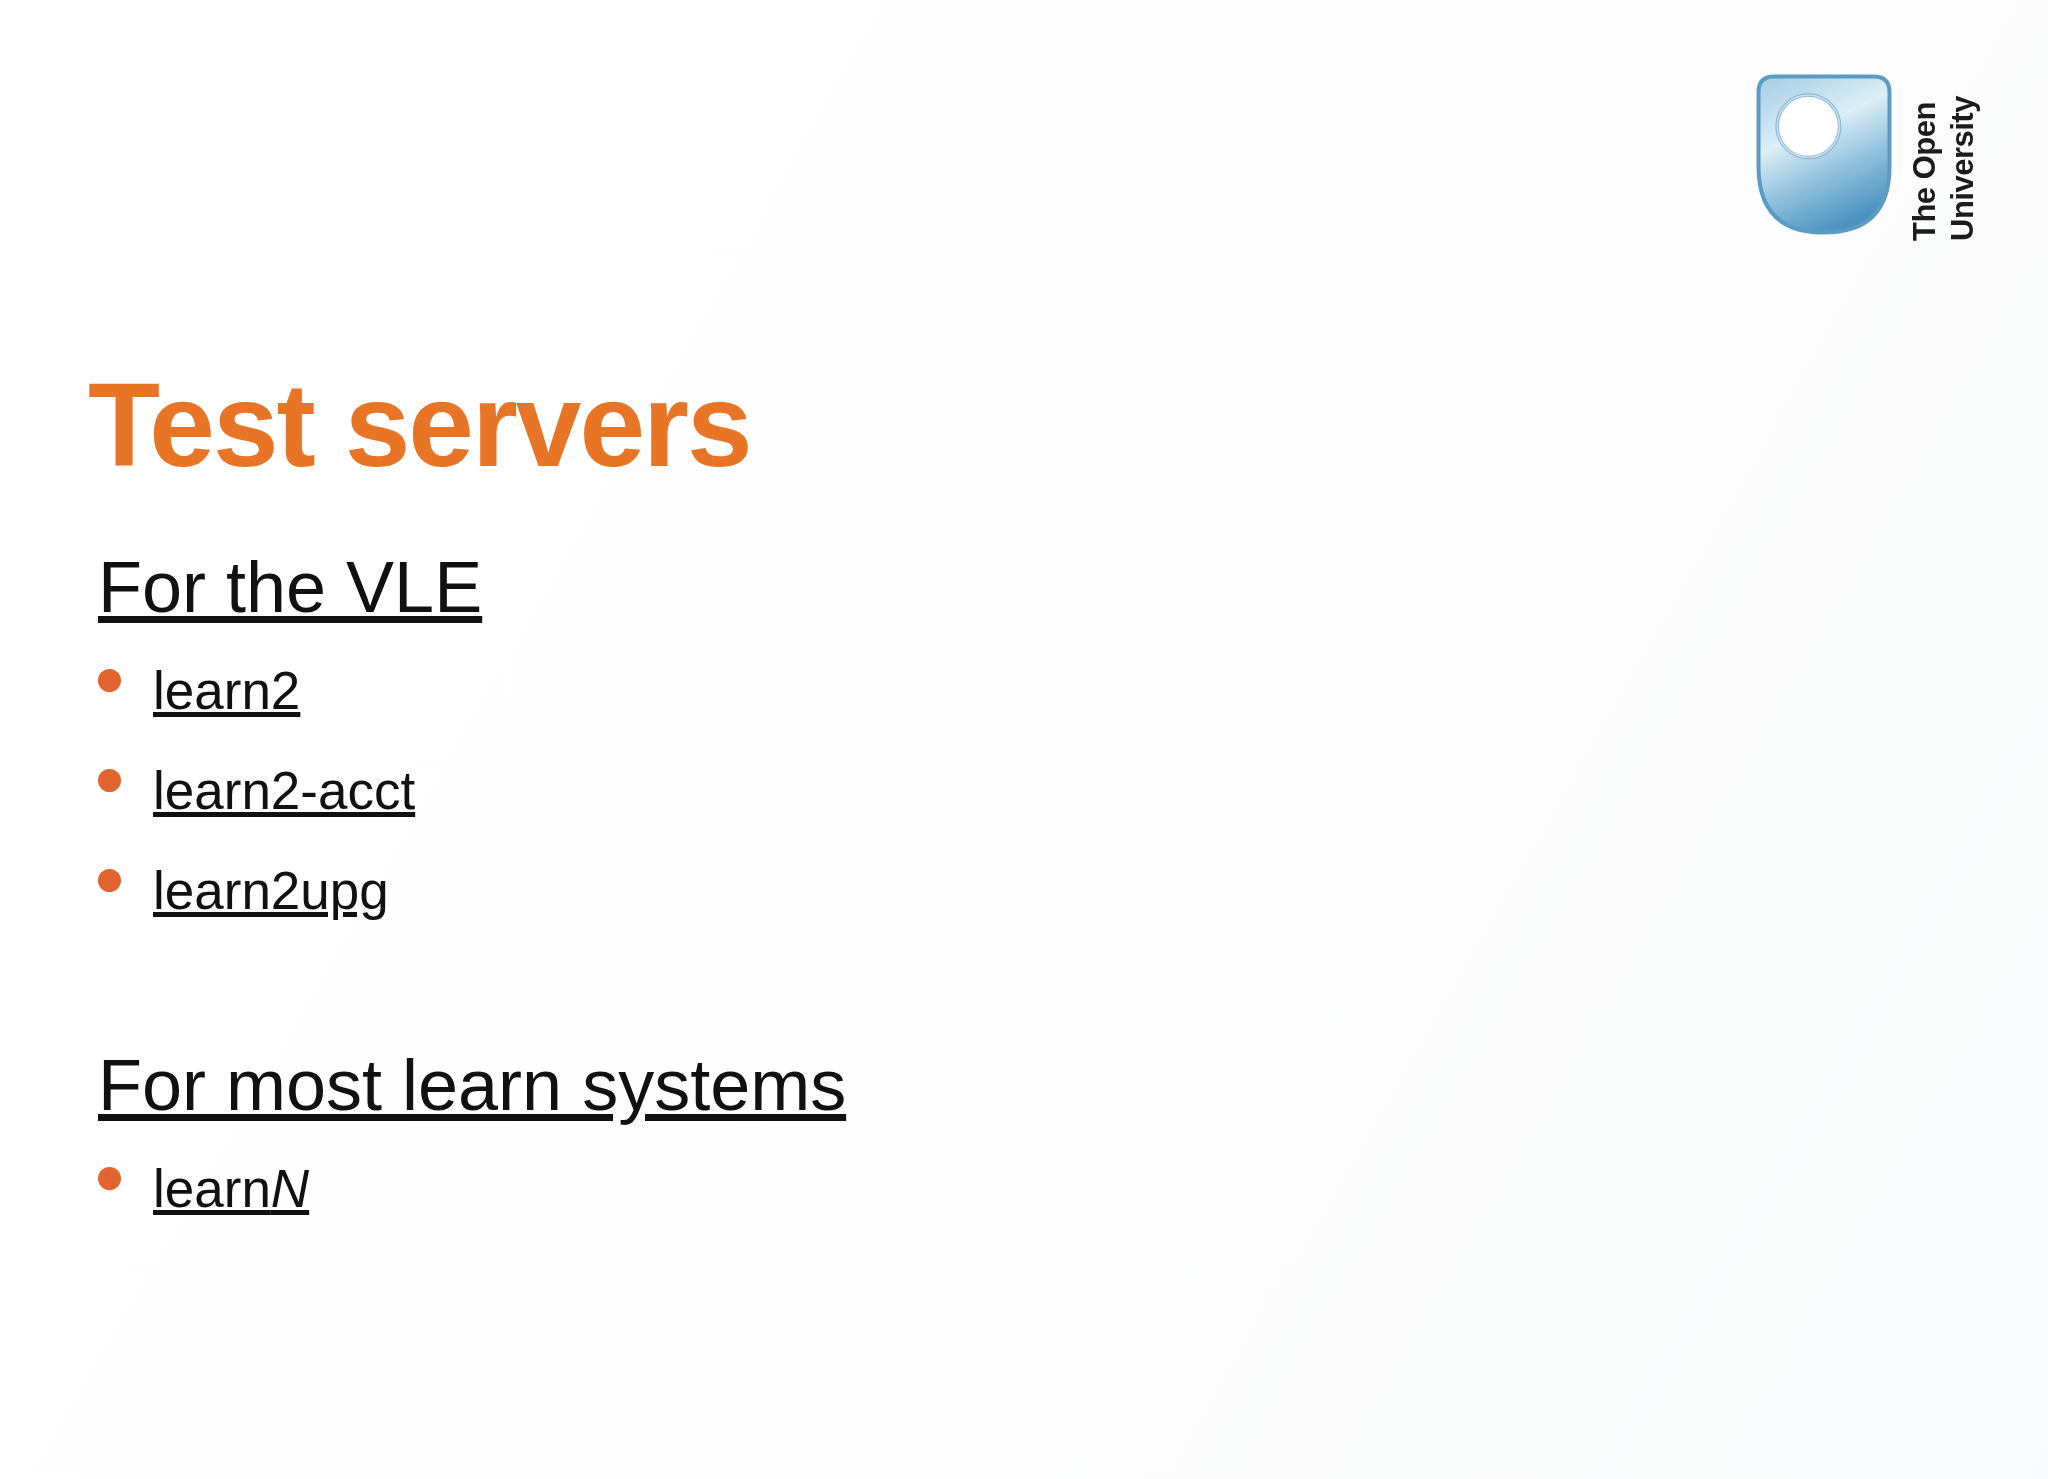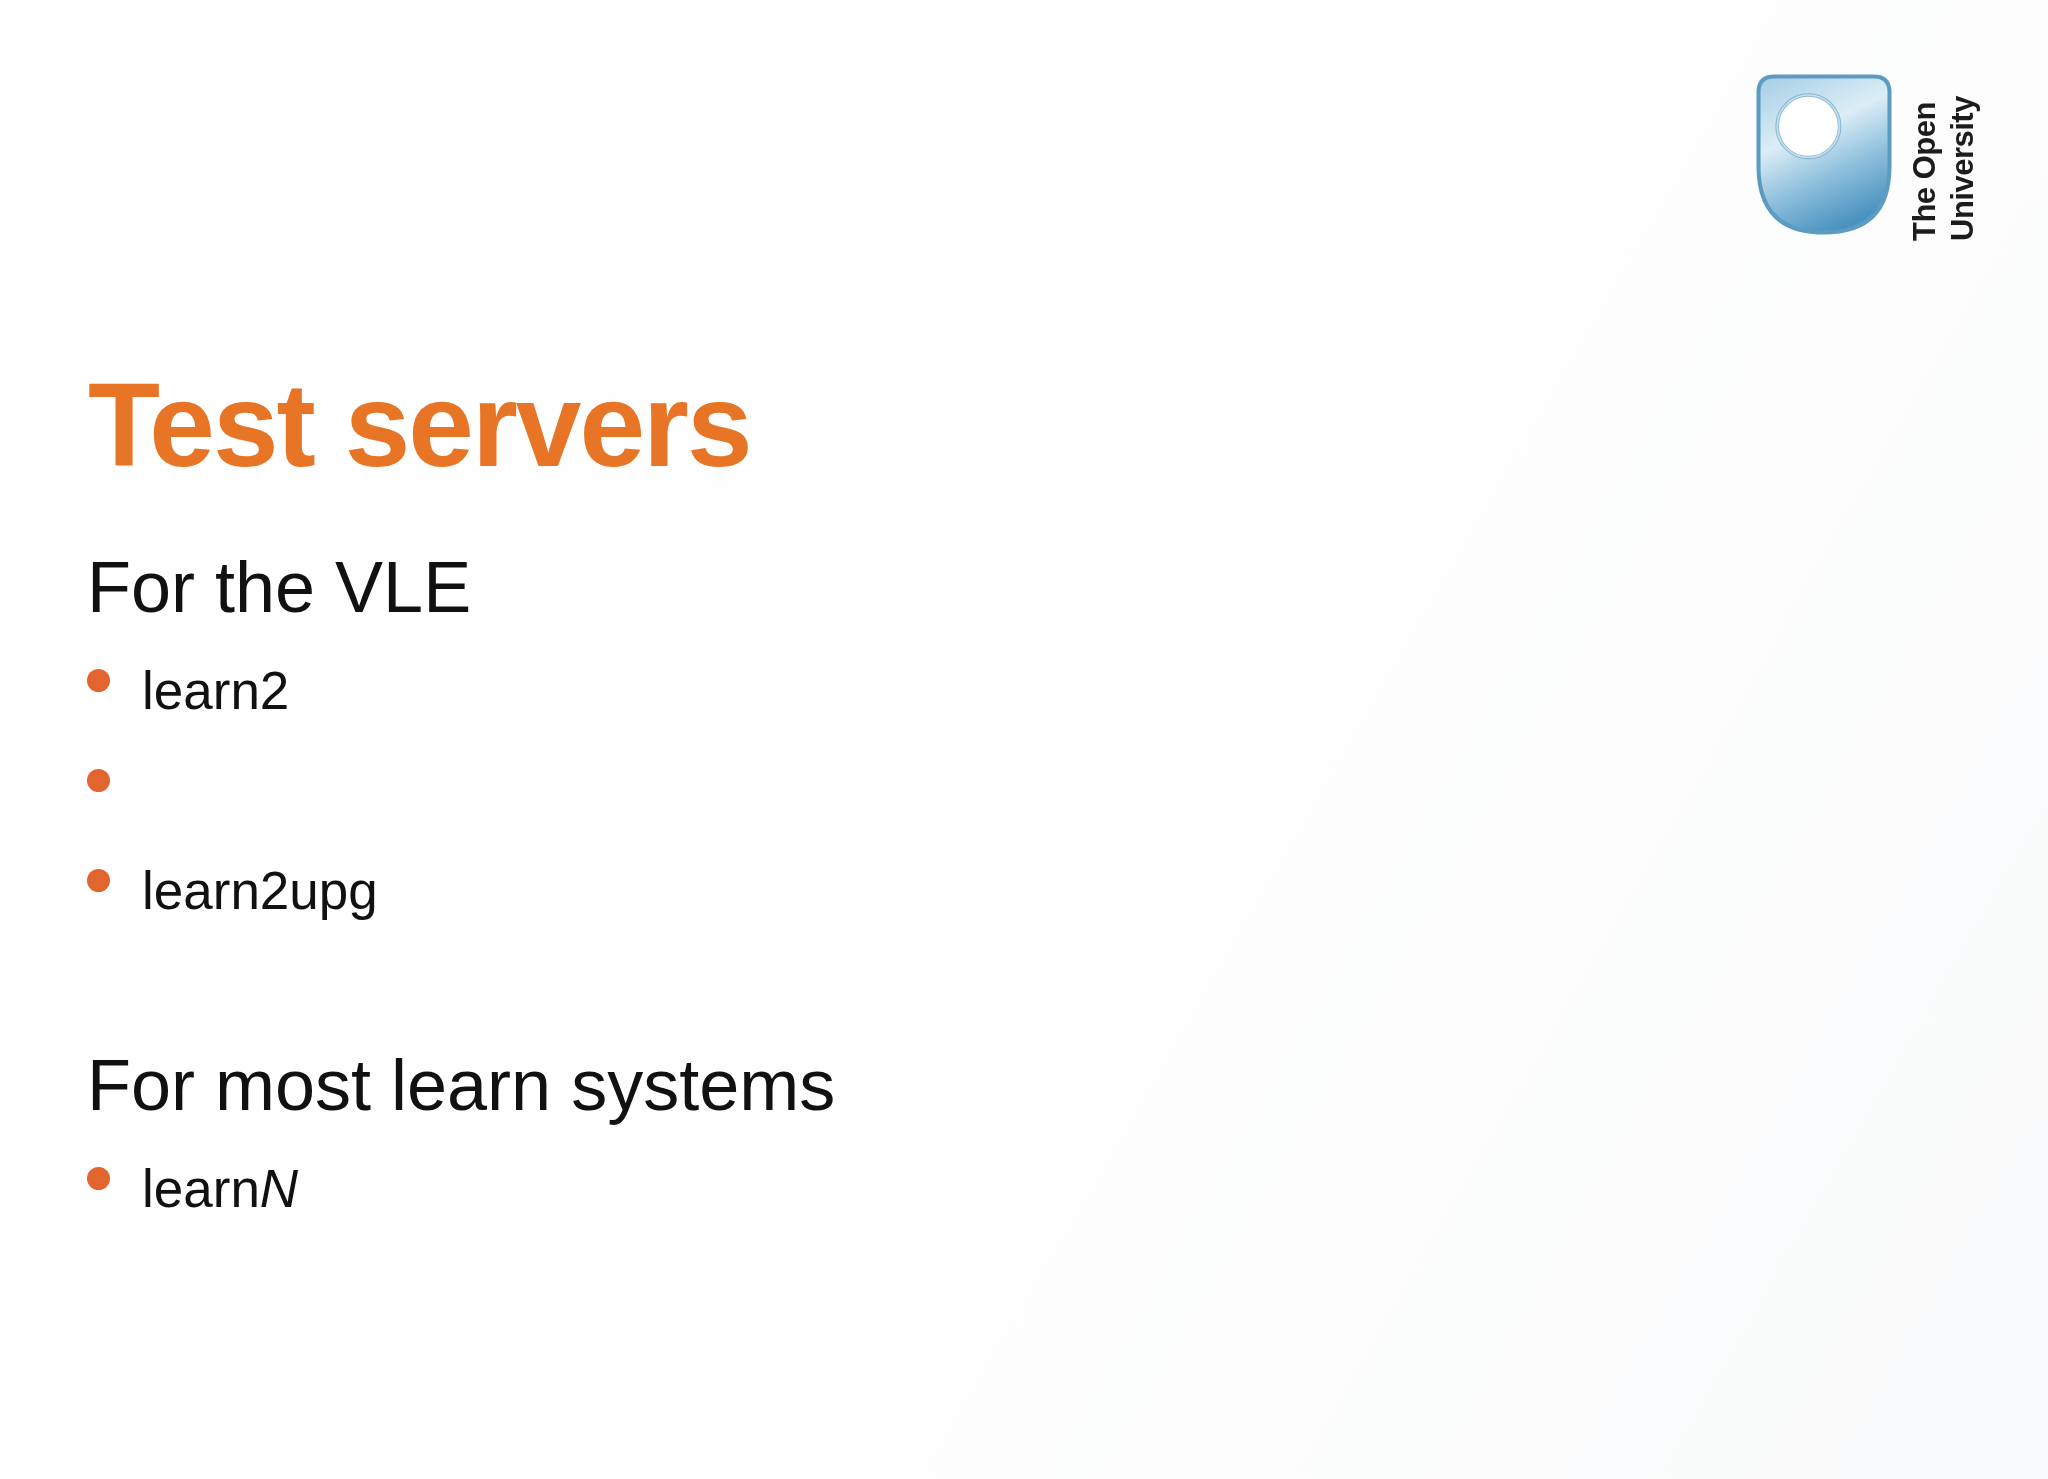--- a/index.html
+++ b/index.html
@@ -29,22 +29,23 @@
     font-size:118px;
     font-weight:700;
     letter-spacing:-2px;
     line-height:1;
     color:var(--title);
   }
 
   
   .content{
     position:absolute;
-    left:87px;top:540px;
+    left:98px;top:540px;
     color:var(--text);
+    text-decoration:underline;
   }
   .group-heading{
     margin:0;
     font-size:72px;
     font-weight:400;
     line-height:95px;
     color:var(--text);
   }
   .group-heading.second{
     margin-top:98px;
@@ -129,20 +130,21 @@
 
     <h2 class="group-heading">For the VLE</h2>
 
     <ul class="bullets">
       <li>
         <span class="dot"></span>
         <span class="li-text"><span>learn2</span><i></i><span></span></span>
       </li>
       <li>
         <span class="dot"></span>
+        <span class="li-text"><span>learn2-acct</span><i></i><span></span></span>
       </li>
       <li>
         <span class="dot"></span>
         <span class="li-text"><span>learn2upg</span><i></i><span></span></span>
       </li>
     </ul>
 
     <h2 class="group-heading second">For most learn systems</h2>
 
     <ul class="bullets">

